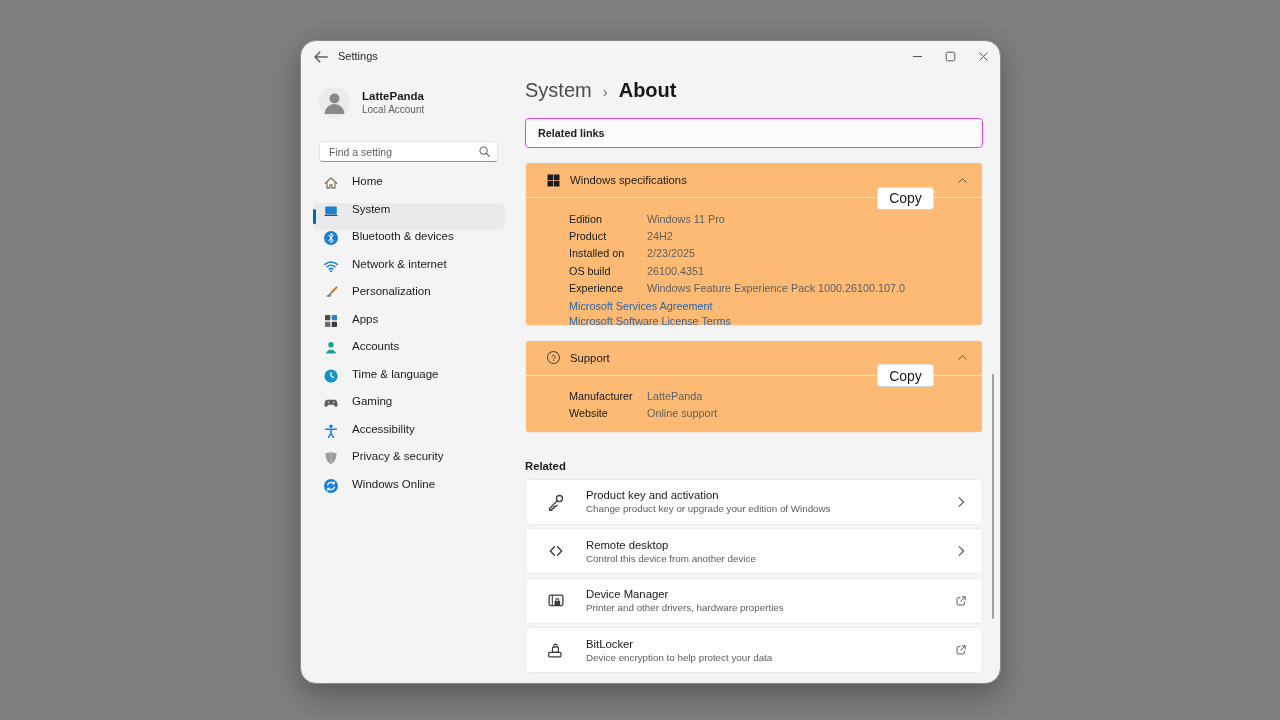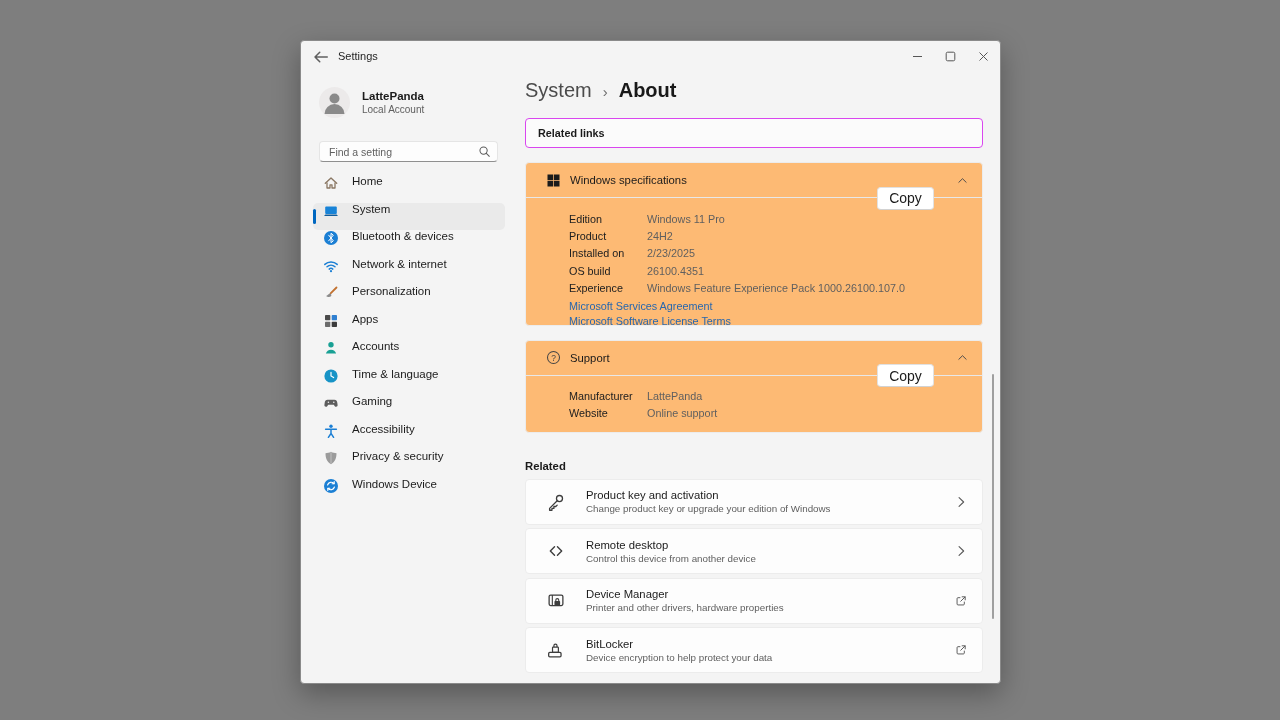--- a/index.html
+++ b/index.html
@@ -5,21 +5,21 @@
   * { margin:0; padding:0; box-sizing:border-box; }
   html,body { width:1280px; height:720px; }
   body {
     background:#7e7e7e;
     font-family:"Liberation Sans","DejaVu Sans",sans-serif;
     position:relative; overflow:hidden;
     -webkit-font-smoothing:antialiased;
   }
   #window {
     position:absolute; left:300px; top:40px; width:701px; height:644px;
-    background:#f4f4f4; border:1px solid #8a8a8a; border-radius:4px;
+    background:#f4f4f4; border:1px solid #8a8a8a; border-radius:16px;
     box-shadow:0 10px 28px rgba(0,0,0,.30); overflow:hidden;
   }
   
   .titlebar { position:absolute; left:0; top:0; right:0; height:30px; }
   .back-btn { position:absolute; left:10px; top:6px; width:20px; height:19px;
     display:flex; align-items:center; justify-content:center; border:none; background:transparent; border-radius:4px; }
   .tb-title { position:absolute; left:37px; top:9px; font-size:11px; color:#1f1f1f; }
   .win-controls { position:absolute; right:0; top:0; display:flex; }
   .win-btn { width:33px; height:30px; display:flex; align-items:center; justify-content:center;
     border:none; background:transparent; color:#565656; }
@@ -285,21 +285,21 @@
 
       <div class="nav-item">
 
         <span class="nav-icon">
           <svg viewBox="0 0 16 16">
             <circle cx="8" cy="8" r="7" fill="#1b7fd4"></circle>
             <path d="M4.6 7a3.7 3.7 0 0 1 6.3-1.5M11.4 9a3.7 3.7 0 0 1-6.3 1.5" stroke="#fff" stroke-width="1.2" fill="none" stroke-linecap="round"></path>
             <path d="M11.2 3.6v2.1H9.1M4.8 12.4v-2.1h2.1" stroke="#fff" stroke-width="1.1" fill="none" stroke-linecap="round" stroke-linejoin="round"></path>
           </svg>
         </span>
-        <span class="nav-label">Windows Device</span>
+        <span class="nav-label">Windows Online</span>
       </div>
     </nav>
 
   <div class="breadcrumb">
     <span class="bc-parent">System</span>
     <span class="bc-sep">›</span>
     <span class="bc-current">About</span>
   </div>
 
   <div class="rl-bar">

